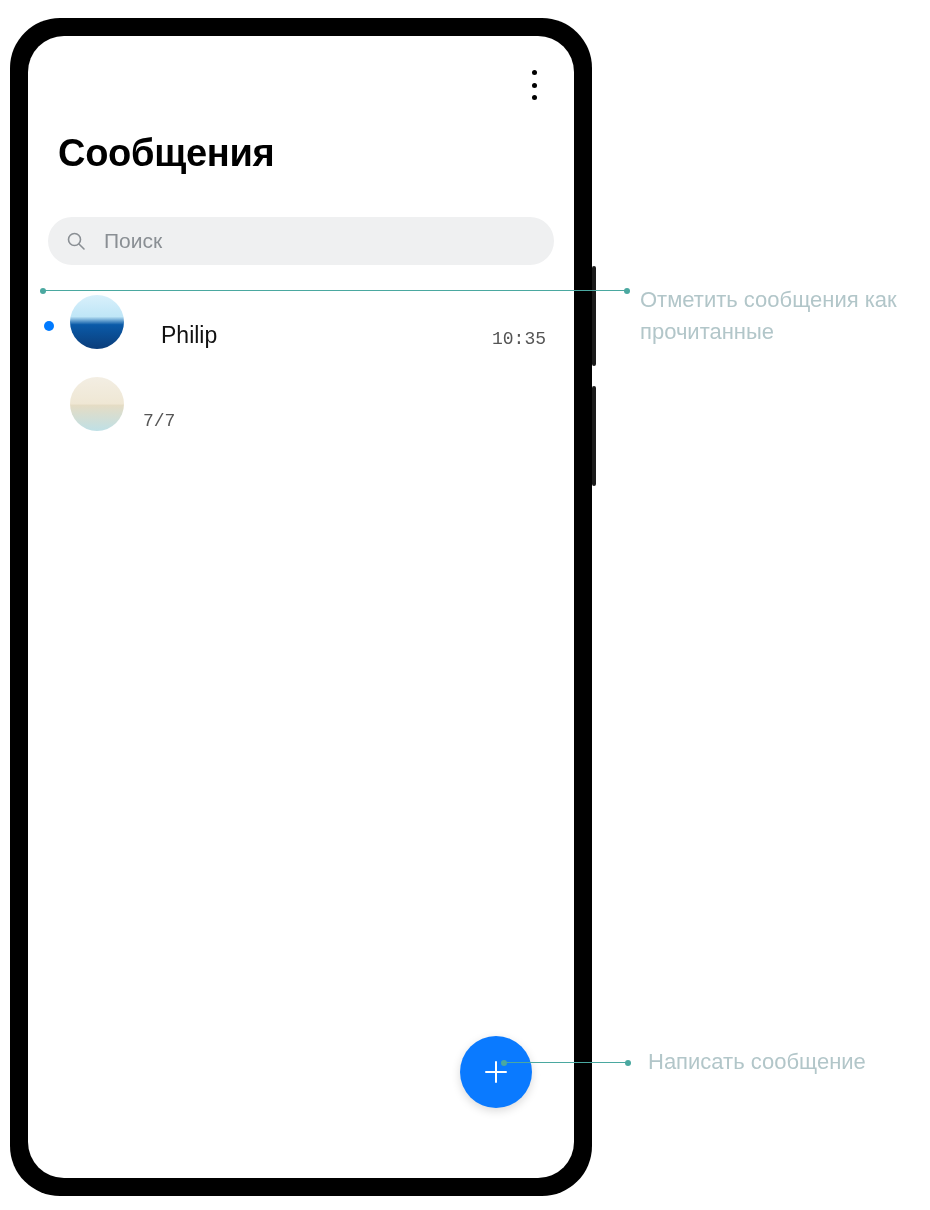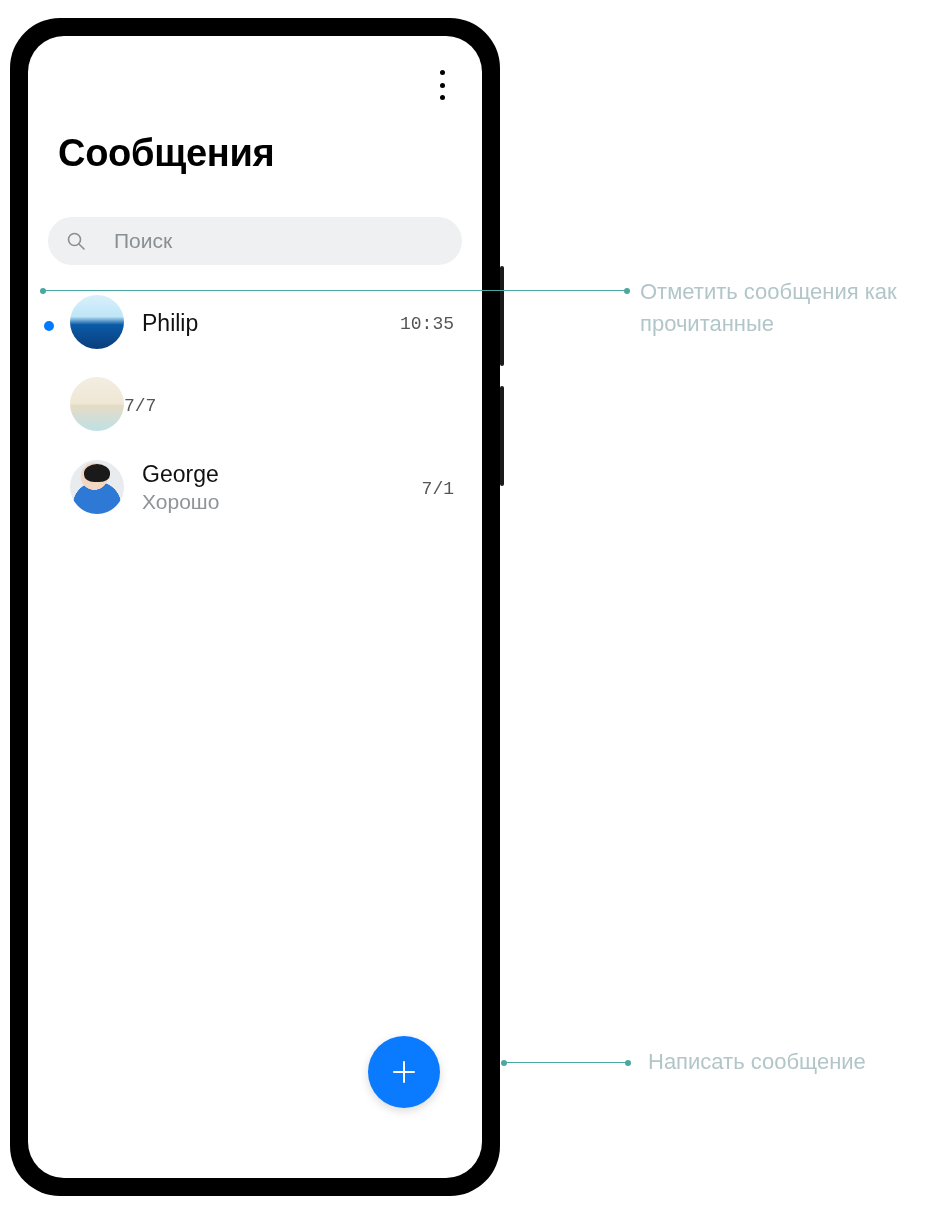--- a/index.html
+++ b/index.html
@@ -9,21 +9,21 @@
     background: #ffffff;
     font-family: -apple-system, Helvetica, Arial, sans-serif;
     position: relative;
   }
 
   
   .phone {
     position: absolute;
     left: 10px;
     top: 18px;
-    width: 490px;
+    width: 582px;
     height: 1178px;
     background: #000;
     border-radius: 50px;
     padding: 10px;
   }
   .phone-inner {
     width: 100%;
     height: 100%;
     background: #000;
     border-radius: 44px;
@@ -80,35 +80,36 @@
 
   
   .search {
     margin: 18px 20px 8px 20px;
     height: 48px;
     background: #eff0f1;
     border-radius: 24px;
     display: flex;
     align-items: center;
     padding: 0 18px;
-    gap: 28px;
+    gap: 18px;
   }
   .search svg { flex: 0 0 auto; }
   .search .ph {
     color: #8a8f94;
     font-size: 21px;
   }
 
   
   .list { padding: 8px 0; }
   .row {
     display: flex;
-    align-items: center;
+    align-items: flex-end;
     padding: 14px 28px 14px 20px;
     position: relative;
+    gap: 19px;
   }
   .unread-dot {
     width: 10px; height: 10px; border-radius: 50%;
     background: #007aff;
     position: absolute;
     left: 16px;
     top: 40px;
   }
   .avatar {
     width: 54px; height: 54px; border-radius: 50%;
@@ -158,21 +159,21 @@
   }
   .fab svg { display:block; }
 
   
   .callout {
     position: absolute;
     color: #b2c6c9;
     font-size: 22px;
     line-height: 1.45;
   }
-  .c1 { left: 640px; top: 276px; width: 260px; }
+  .c1 { left: 640px; top: 284px; width: 260px; }
   .c2 { left: 648px; top: 1046px; width: 260px; }
 
   .leader {
     position: absolute;
     height: 0;
     border-top: 1px solid #4aa8a0;
   }
   .leader .end {
     position: absolute;
     width: 6px; height: 6px; border-radius: 50%;
@@ -224,28 +225,20 @@
             <div class="name">Philip</div>
           </div>
           <div class="time">10:35</div>
         </div>
 
         <div class="row">
           <div class="avatar av-beach"></div>
           <div class="time">7/7</div>
         </div>
 
-        <div class="row">
-          <div class="avatar av-person"></div>
-          <div class="text">
-            <div class="name">George</div>
-            <div class="preview">Хорошо</div>
-          </div>
-          <div class="time">7/1</div>
-        </div>
 
       </div>
 
       <div class="fab">
         <svg width="28" height="28" viewBox="0 0 28 28">
           <line x1="14" y1="4" x2="14" y2="24" stroke="#fff" stroke-width="2" stroke-linecap="round"></line>
           <line x1="4" y1="14" x2="24" y2="14" stroke="#fff" stroke-width="2" stroke-linecap="round"></line>
         </svg>
       </div>
 

